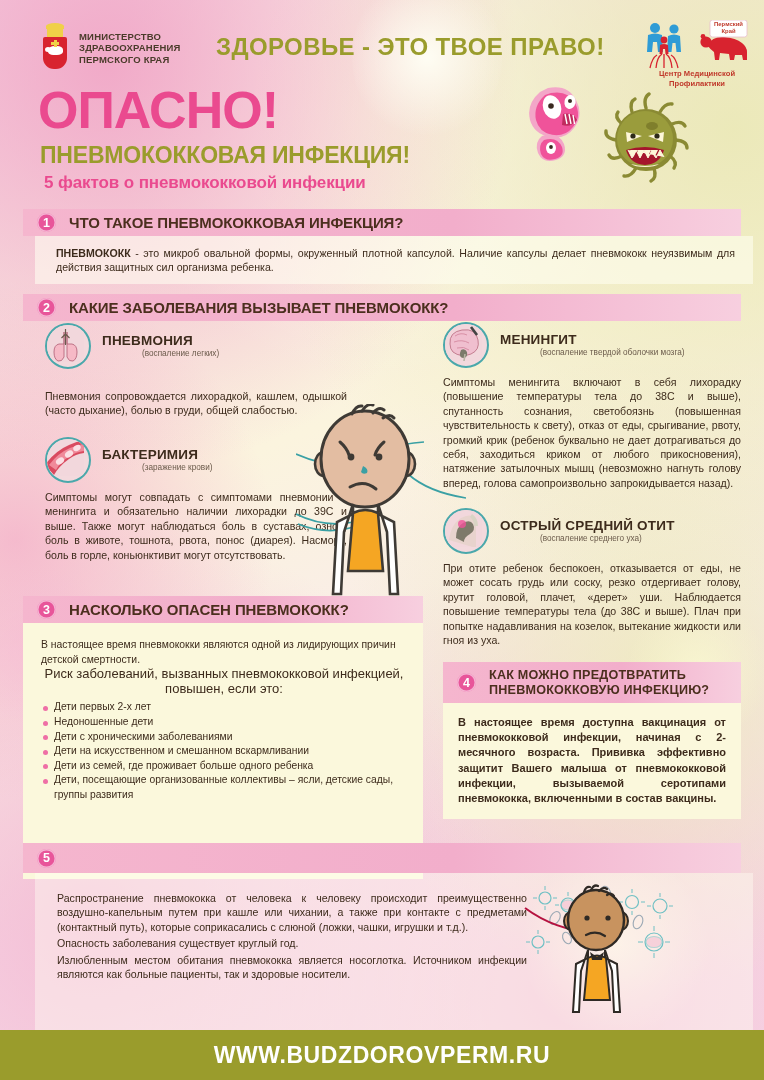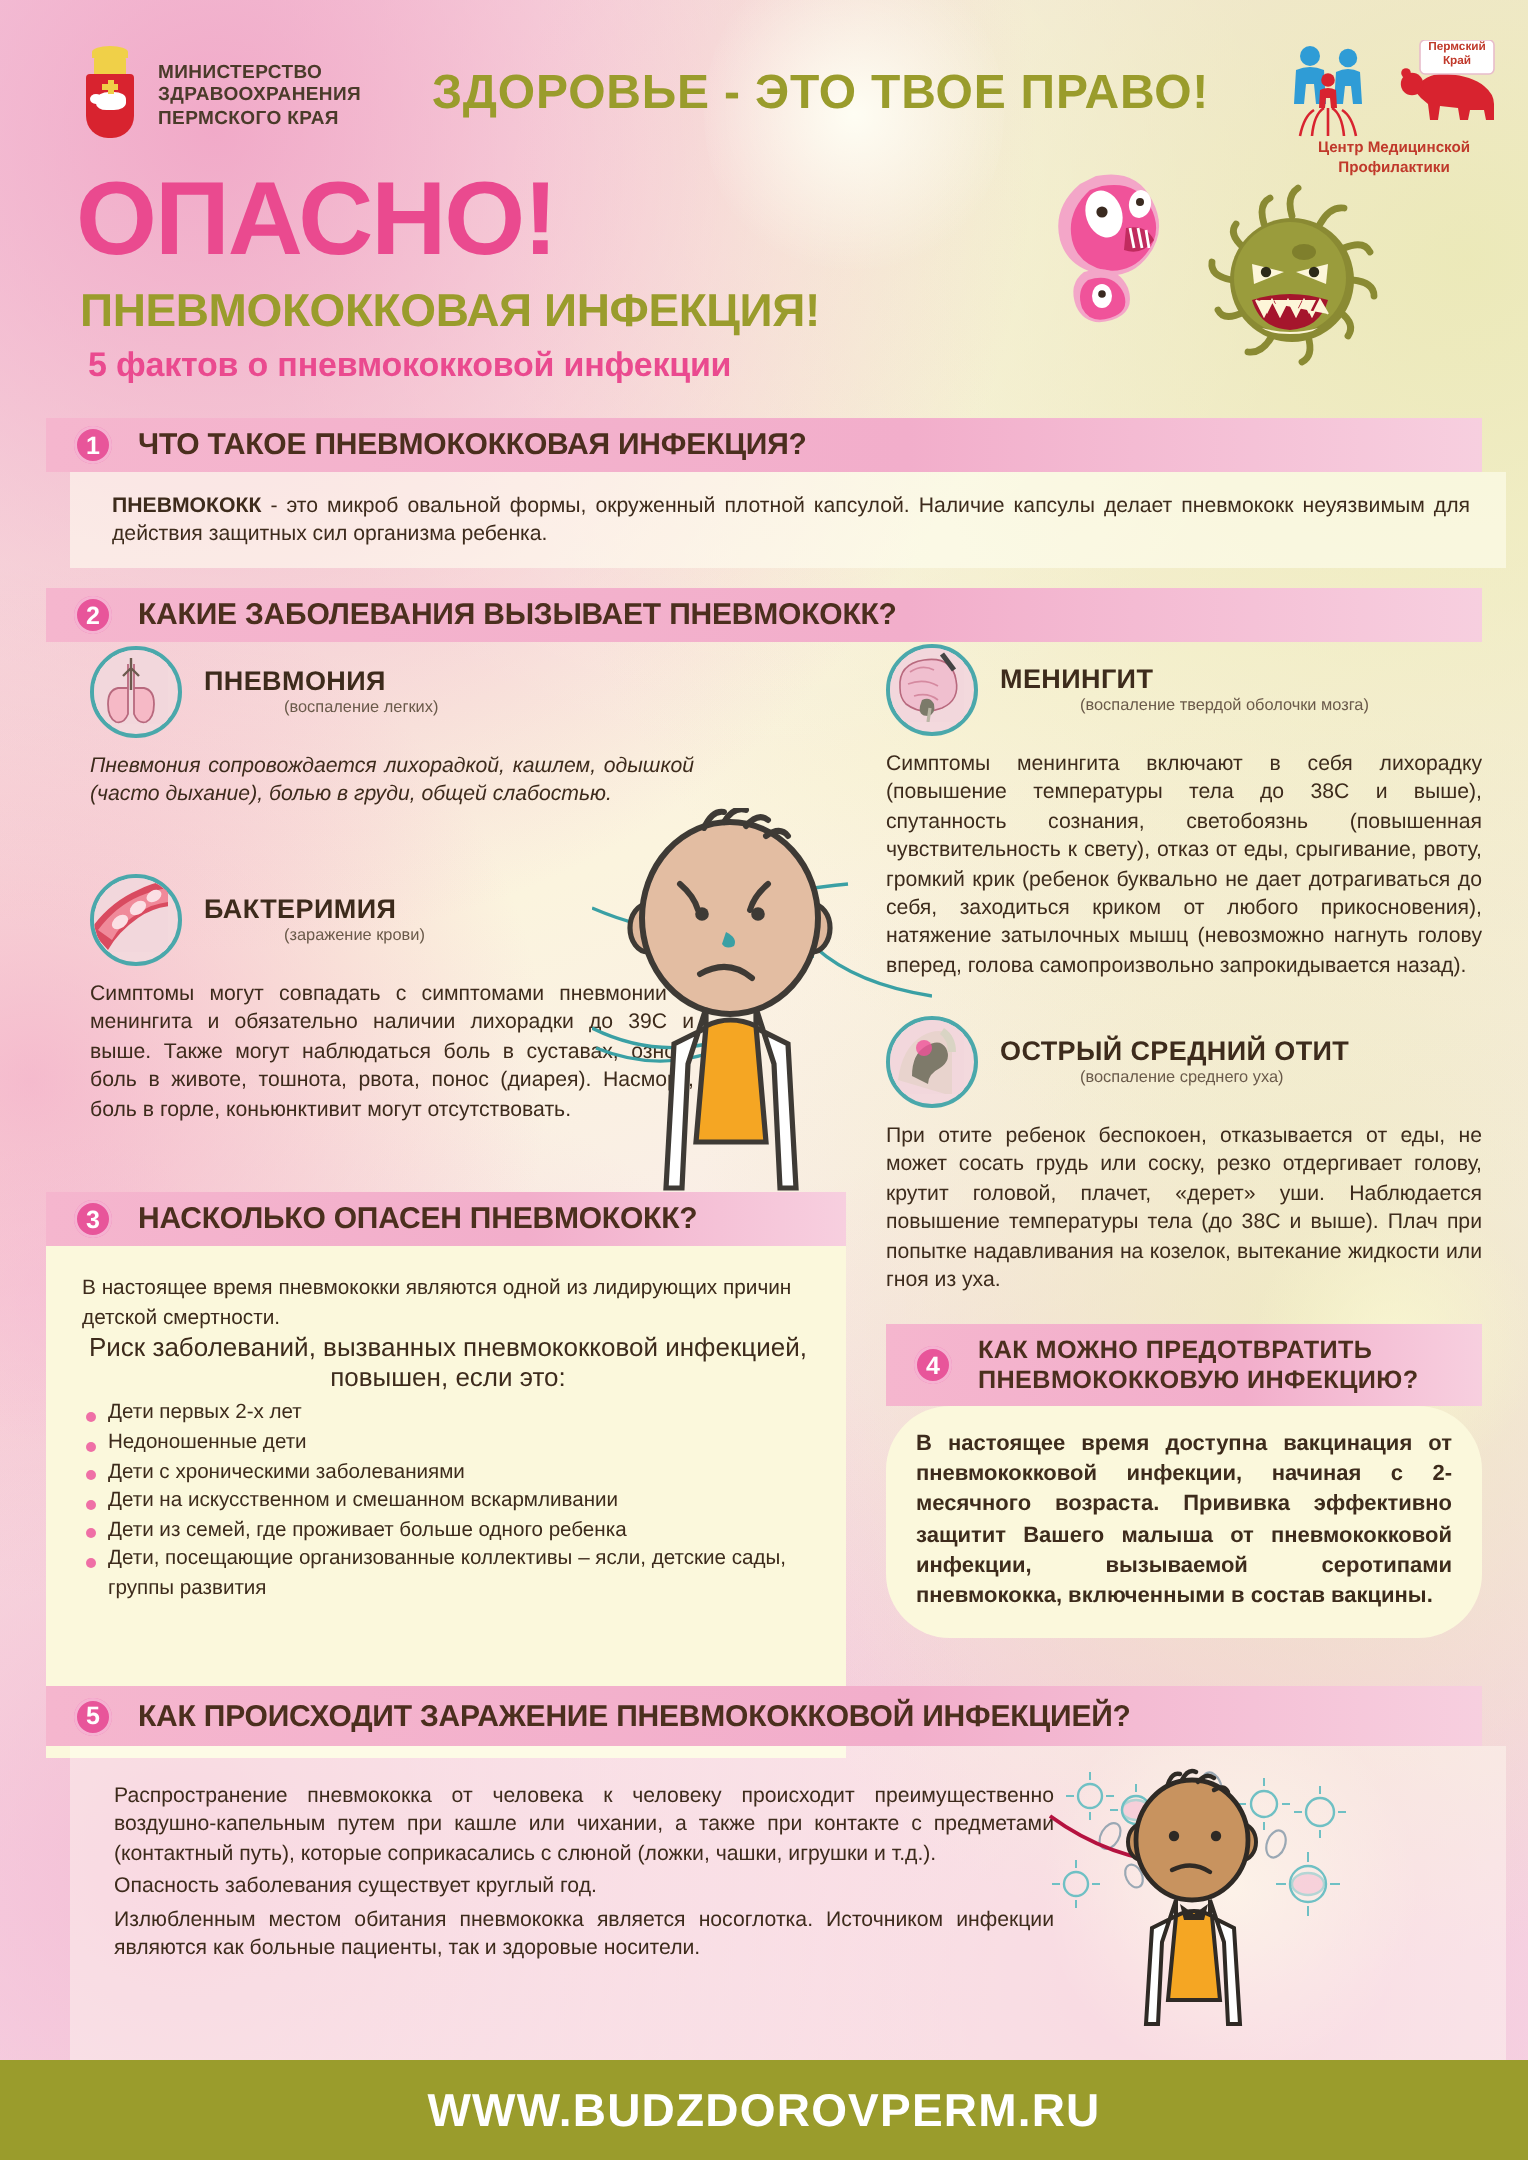--- a/index.html
+++ b/index.html
@@ -226,21 +226,21 @@
           <path d="M17 7 l0 12 -5 0 q-5 1 -5 8 q0 7 4 9 q4 1 6 -4 l0 -25z" fill="#f6b9c6" stroke="#b8697e" stroke-width=".9"></path>
           <path d="M20 7 l0 12 5 0 q5 1 5 8 q0 7 -4 9 q-4 1 -6 -4 l0 -25z" fill="#f6b9c6" stroke="#b8697e" stroke-width=".9"></path>
           <path d="M18.5 4 l0 16 M18.5 9 l-4 4 M18.5 9 l4 4" stroke="#6b5a4d" stroke-width="1.2" fill="none"></path>
         </svg>
       </div>
       <div>
         <div class="dis-title">ПНЕВМОНИЯ</div>
         <div class="dis-sub">(воспаление легких)</div>
       </div>
     </div>
-    <div class="para" style="width:302px;margin-top:7px;font-style:italic;">Пневмония сопровождается лихорадкой, кашлем, одышкой (часто дыхание), болью в груди, общей слабостью.</div>
+    <div class="para" style="width:302px;margin-top:20px;">Пневмония сопровождается лихорадкой, кашлем, одышкой (часто дыхание), болью в груди, общей слабостью.</div>
   </div>
 
   <div style="position:absolute;left:45px;top:437px;width:330px;">
     <div class="dis-head">
       <div class="dis-icon">
         <svg width="37" height="37" viewBox="0 0 37 37">
           <rect width="37" height="37" fill="#f2d7dc"></rect>
           <path d="M-2 26 q10 -14 24 -20 q8 -4 16 -5 l0 13 q-9 1 -16 6 q-10 7 -15 16z" fill="#d94b60"></path>
           <path d="M2 26 q9 -12 21 -17 q7 -3 14 -4 l0 7 q-8 1 -14 5 q-10 6 -14 14z" fill="#f08a9a"></path>
           <ellipse cx="13" cy="22" rx="4.5" ry="3" fill="#fbdfe4" transform="rotate(-35 13 22)"></ellipse>
@@ -352,27 +352,26 @@
     </div>
   </div>
 
   <div class="band sm" style="left:443px;top:662px;width:298px;height:41px;">
     <div class="bnum">4</div>
     <div class="btext two-line">
       <div>КАК МОЖНО ПРЕДОТВРАТИТЬ</div>
       <div>ПНЕВМОКОККОВУЮ ИНФЕКЦИЮ?</div>
     </div>
   </div>
-  <div class="ybox" style="left:443px;top:703px;width:298px;height:116px;border-radius:32px;">
+  <div class="ybox" style="left:443px;top:703px;width:298px;height:116px;">
     <div class="vaccine-text" style="padding:12px 15px 0 15px;">В настоящее время доступна вакцинация от пневмококковой инфекции, начиная с 2-месячного возраста. Прививка эффективно защитит Вашего малыша от пневмококковой инфекции, вызываемой серотипами пневмококка, включенными в состав вакцины.</div>
   </div>
 
   <div class="band" style="top:843px;height:30px;">
     <div class="bnum">5</div>
-    <div class="btext">КАК ПРОИСХОДИТ ЗАРАЖЕНИЕ ПНЕВМОКОККОВОЙ ИНФЕКЦИЕЙ?</div>
   </div>
   <div class="panel" style="left:23px;top:873px;width:718px;height:178px;background:rgba(255,255,242,.42);">
     <div style="padding:18px 0 0 22px;width:470px;">
       <div class="para">Распространение пневмококка от человека к человеку происходит преимущественно воздушно-капельным путем при кашле или чихании, а также при контакте с предметами (контактный путь), которые соприкасались с слюной (ложки, чашки, игрушки и т.д.).</div>
       <div class="para" style="text-align:left;margin-top:2px;">Опасность заболевания существует круглый год.</div>
       <div class="para" style="margin-top:2px;">Излюбленным местом обитания пневмококка является носоглотка. Источником инфекции являются как больные пациенты, так и здоровые носители.</div>
     </div>
   </div>
 
   <svg style="position:absolute;left:520px;top:880px;width:225px;height:140px;" viewBox="0 0 225 140">

